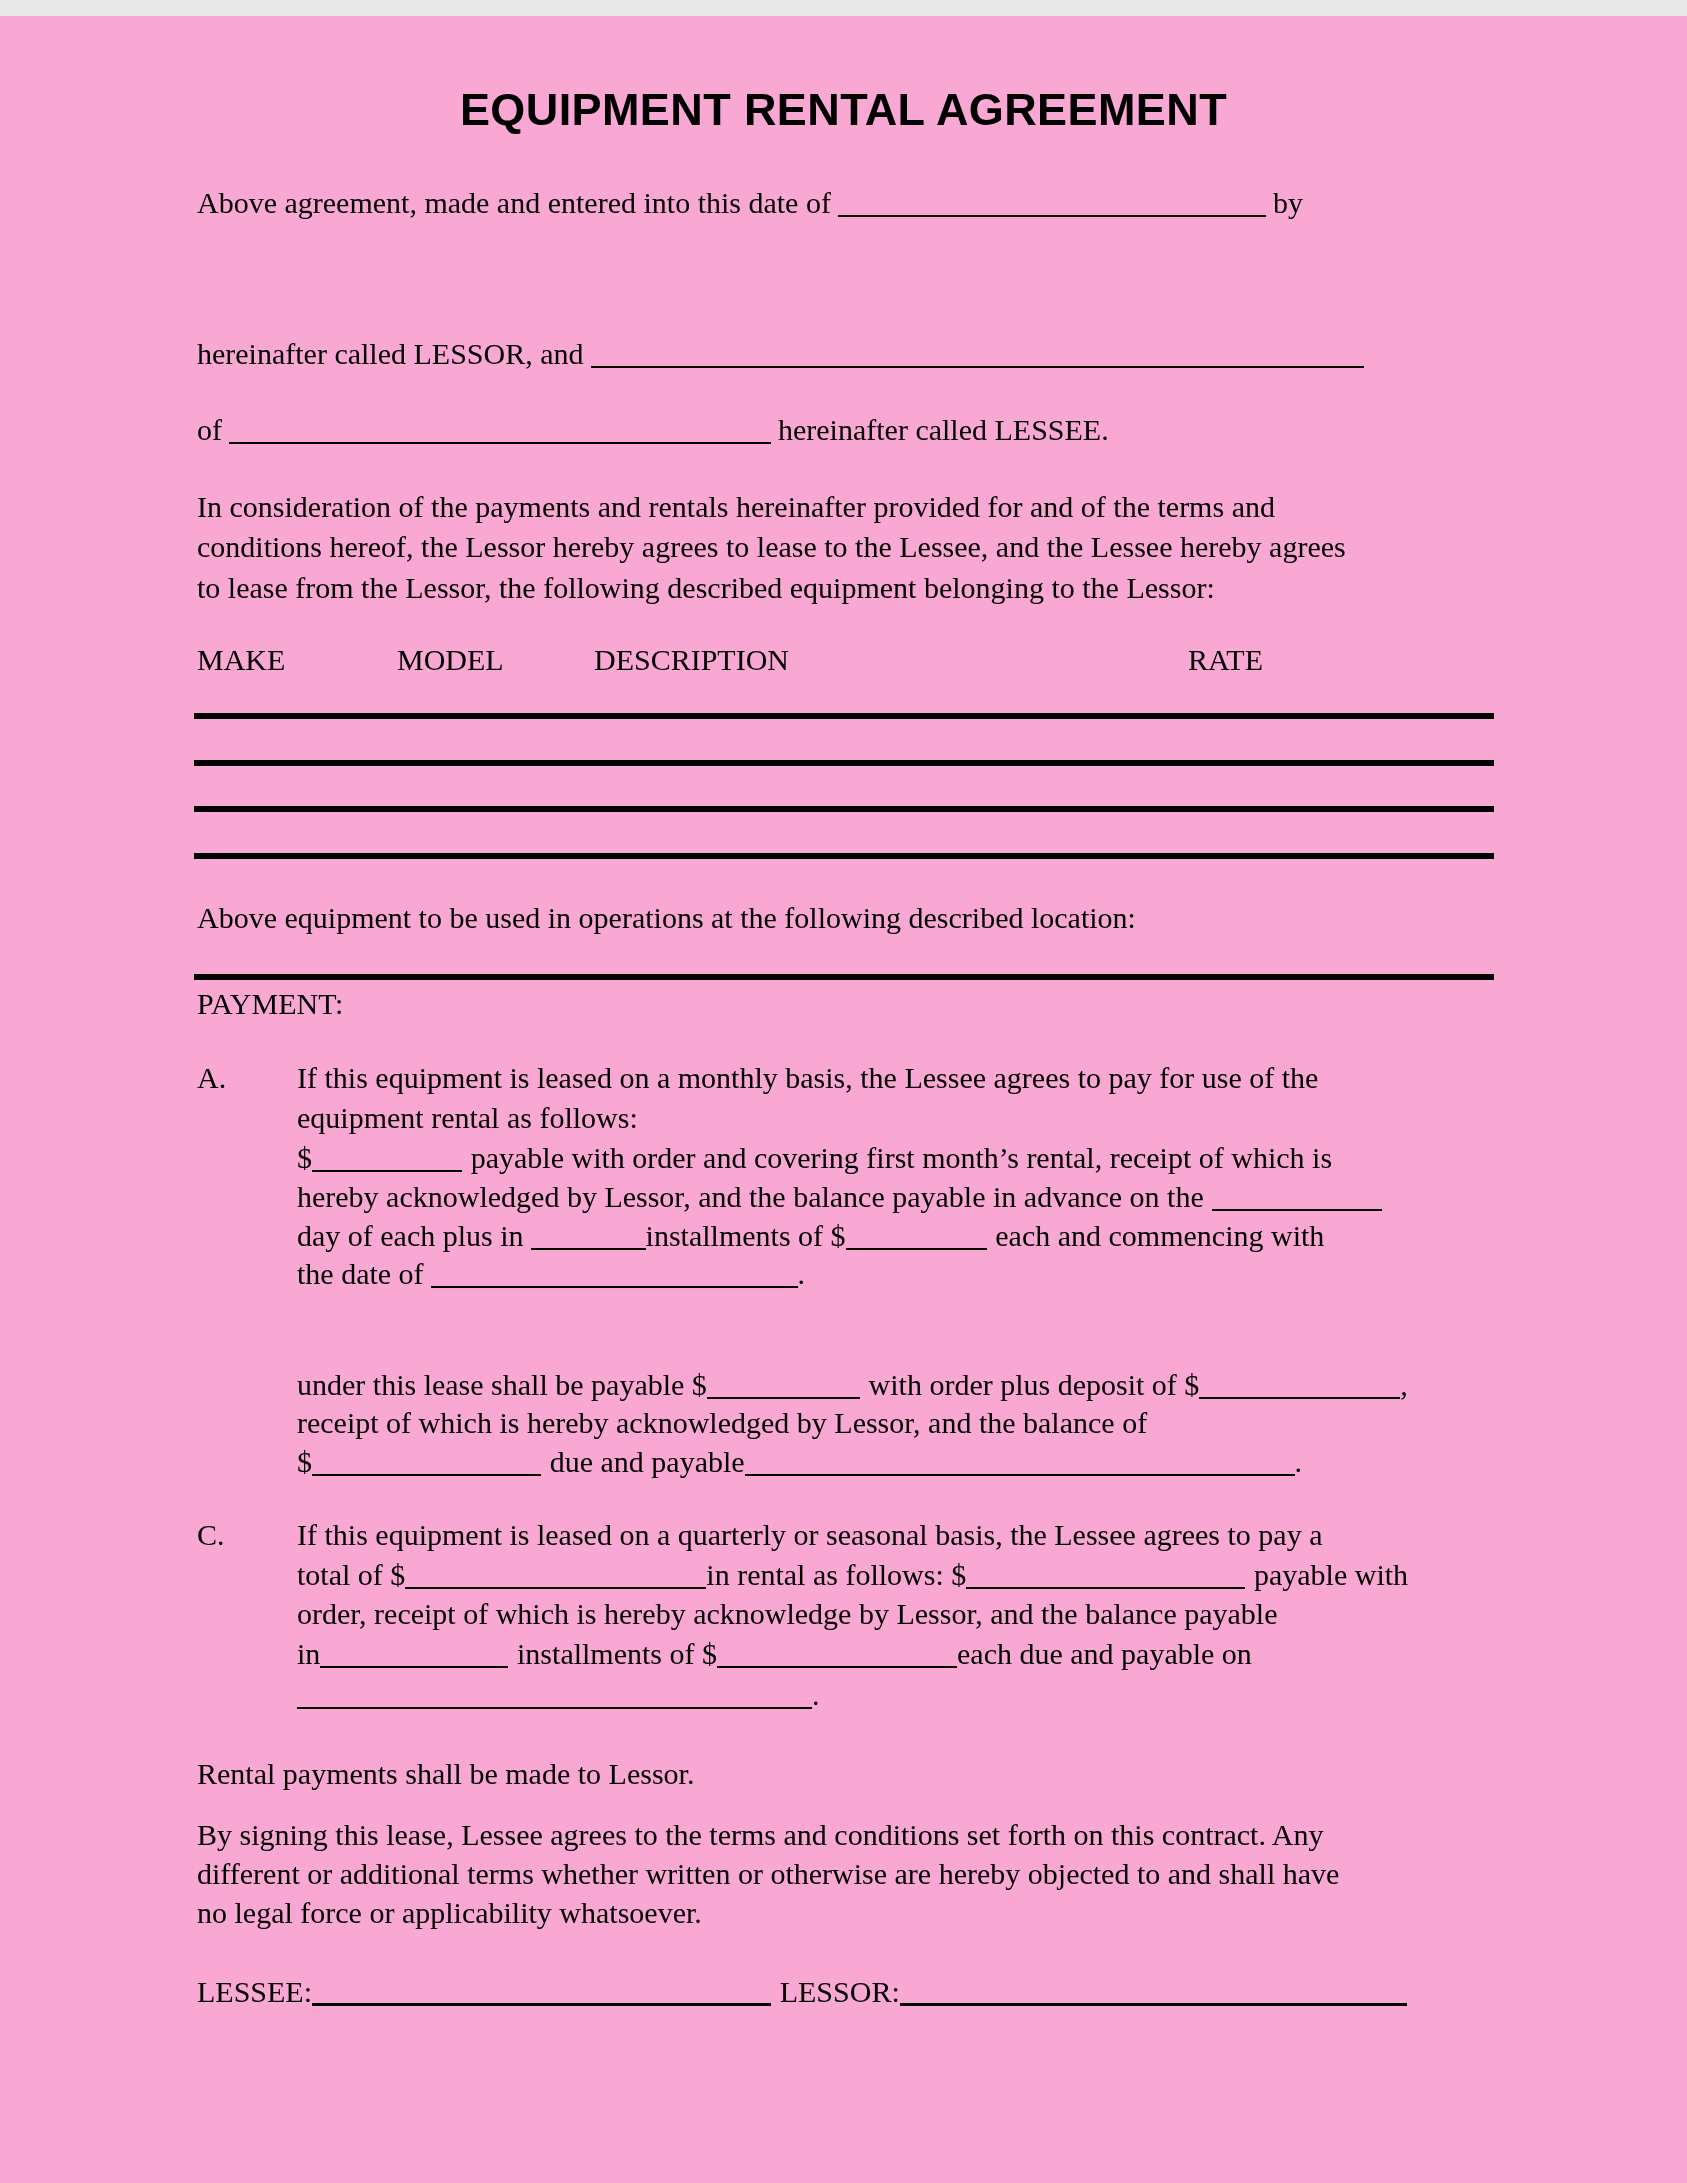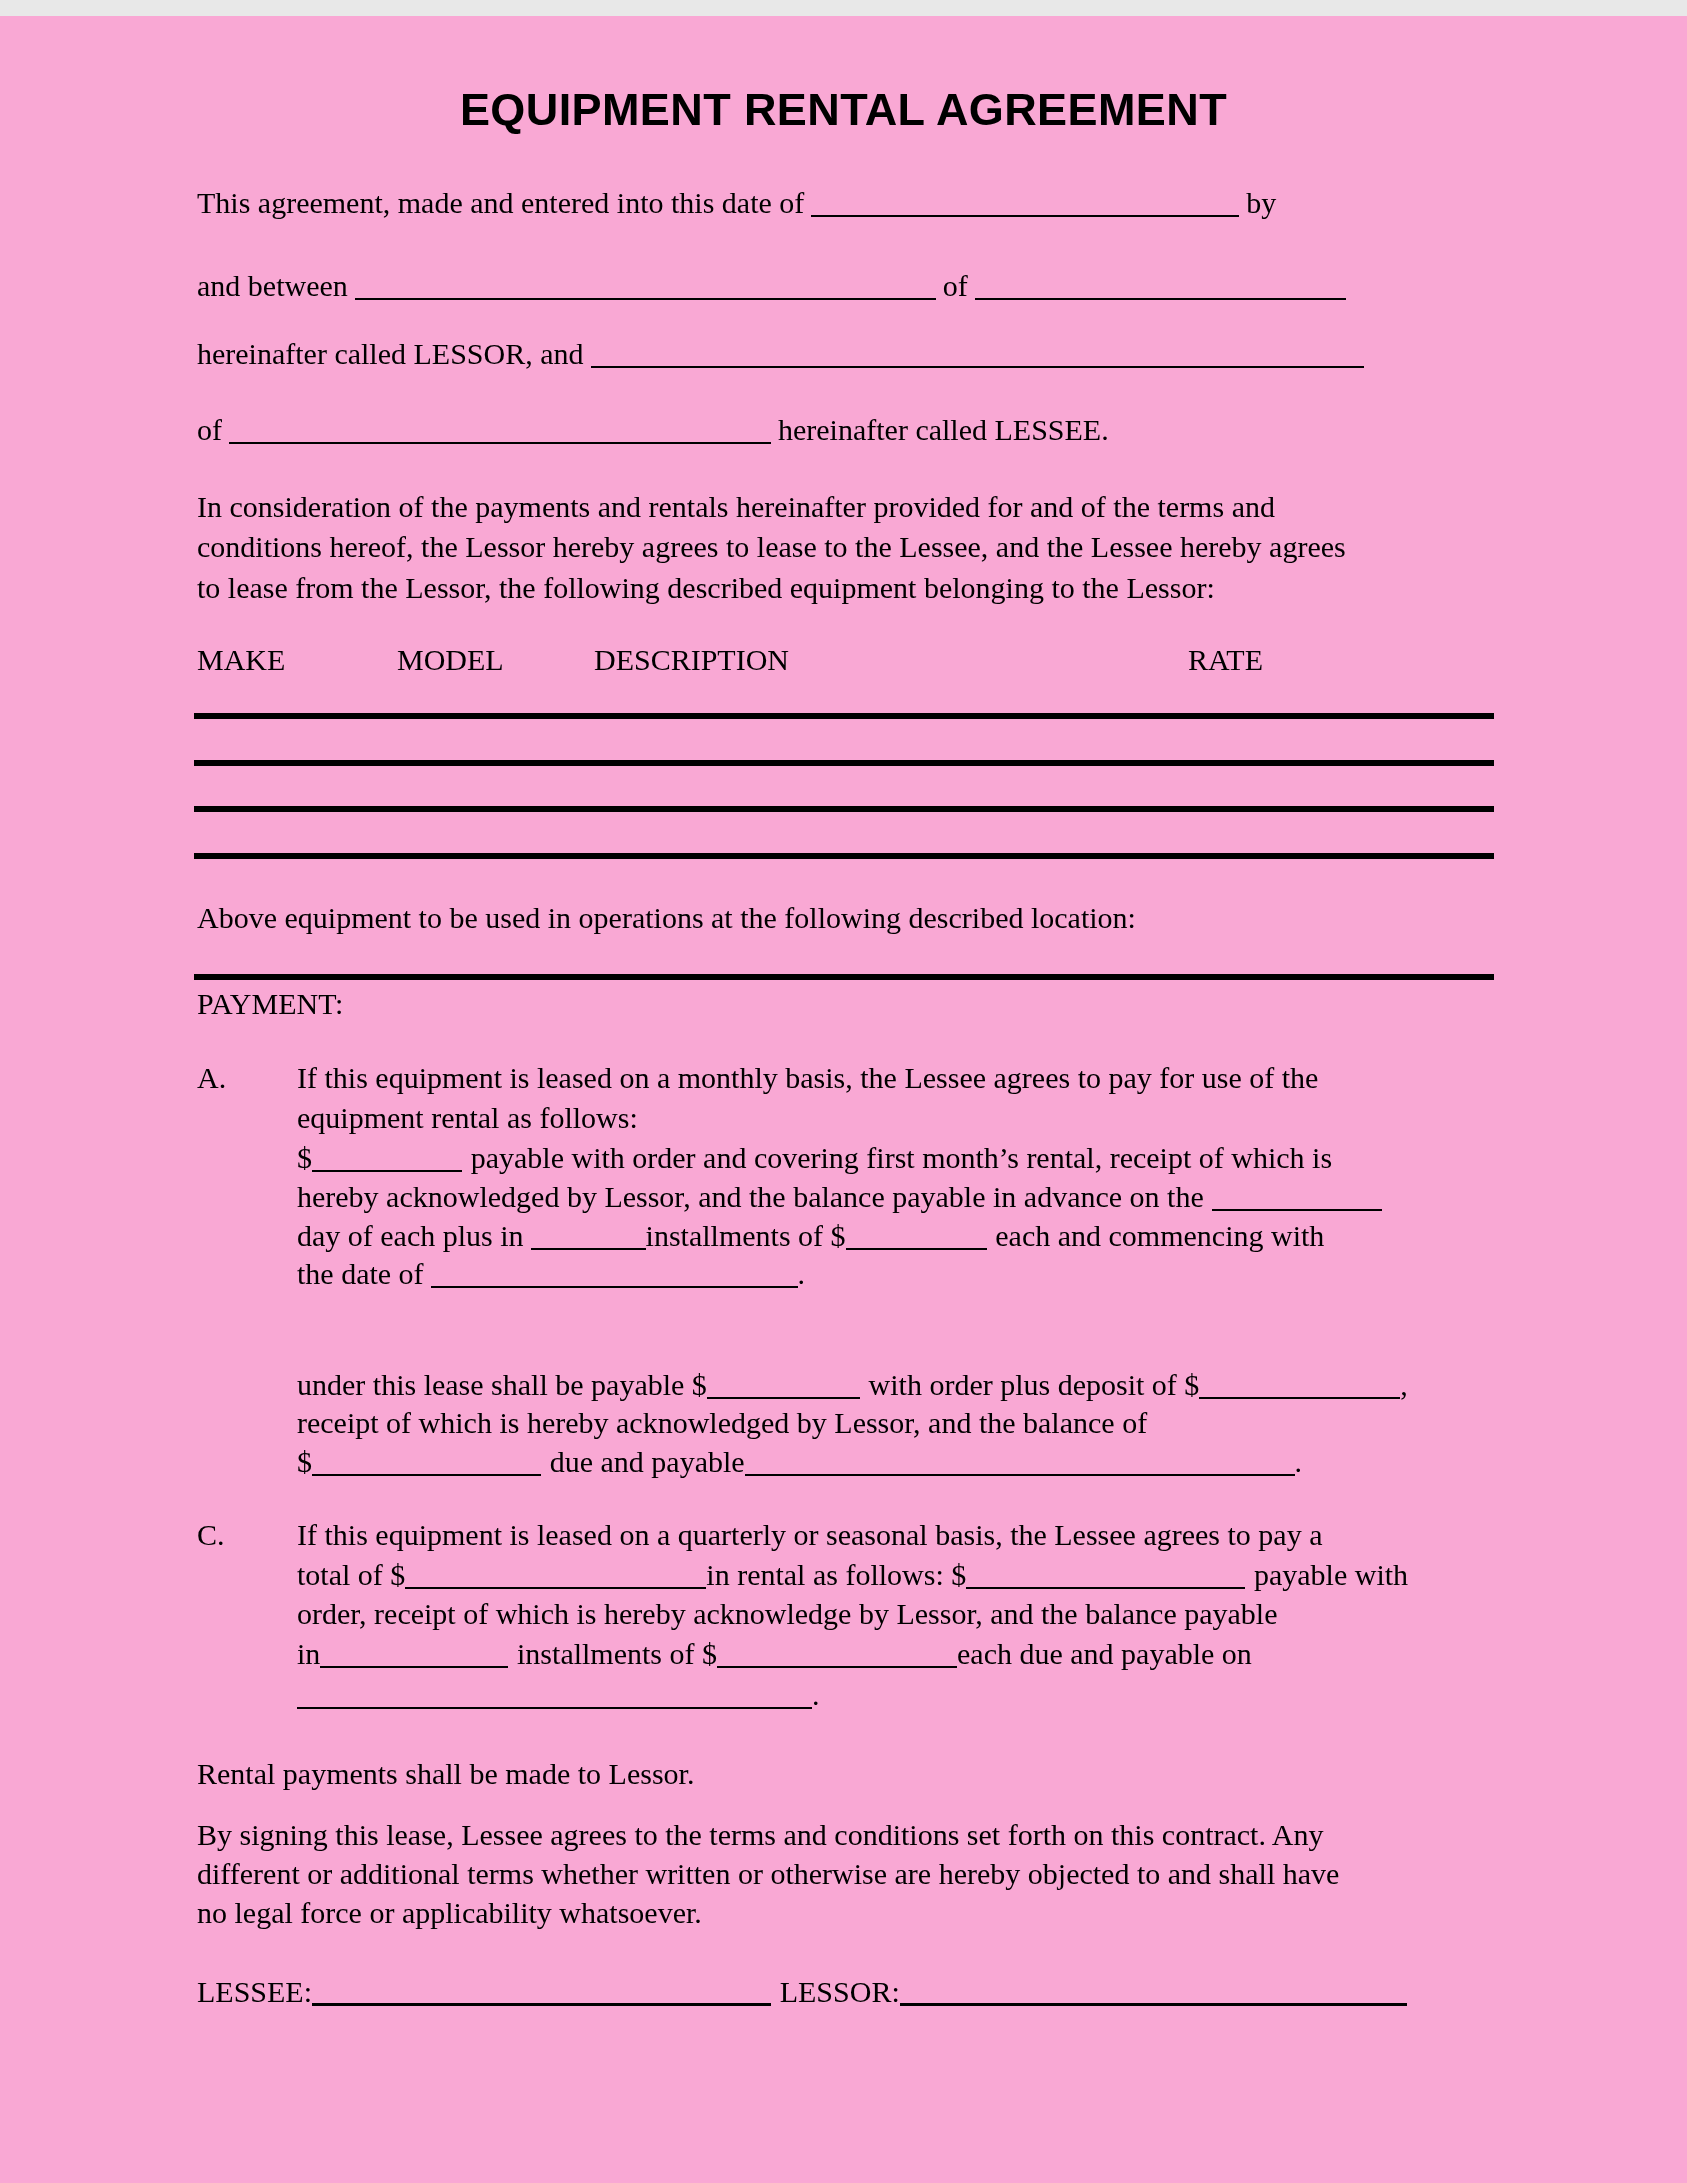--- a/index.html
+++ b/index.html
@@ -50,23 +50,22 @@
   }
   .th { position: absolute; top: 627px; white-space: nowrap; }
 </style>
 </head>
 <body>
 
 <div class="page">
 
   <h1 class="title">EQUIPMENT RENTAL AGREEMENT</h1>
 
-  <div class="line" style="top:170px"><span>This agreement, made and entered into this date of</span><span class="blank" style="width:428px;margin:0 7px"></span><span>by</span></div>
+  <div class="line" style="top:170px"><span>Above agreement, made and entered into this date of</span><span class="blank" style="width:428px;margin:0 7px"></span><span>by</span></div>
 
-  <div class="line" style="top:253px"><span>and between</span><span class="blank" style="width:581px;margin:0 7px"></span><span>of</span><span class="blank" style="width:371px;margin-left:7px"></span></div>
 
   <div class="line" style="top:321px"><span>hereinafter called LESSOR, and</span><span class="blank" style="width:773px;margin-left:7px"></span></div>
 
   <div class="line" style="top:397px"><span>of</span><span class="blank" style="width:542px;margin:0 7px"></span><span>hereinafter called LESSEE.</span></div>
 
   <div class="line" style="top:474px">In consideration of the payments and rentals hereinafter provided for and of the terms and</div>
   <div class="line" style="top:514px">conditions hereof, the Lessor hereby agrees to lease to the Lessee, and the Lessee hereby agrees</div>
   <div class="line" style="top:555px">to lease from the Lessor, the following described equipment belonging to the Lessor:</div>
 
   <span class="th" style="left:197px">MAKE</span>

